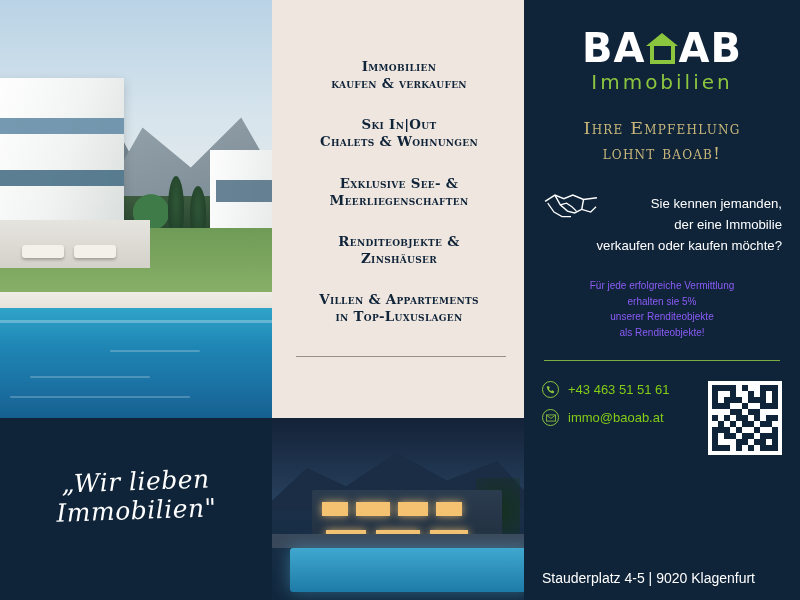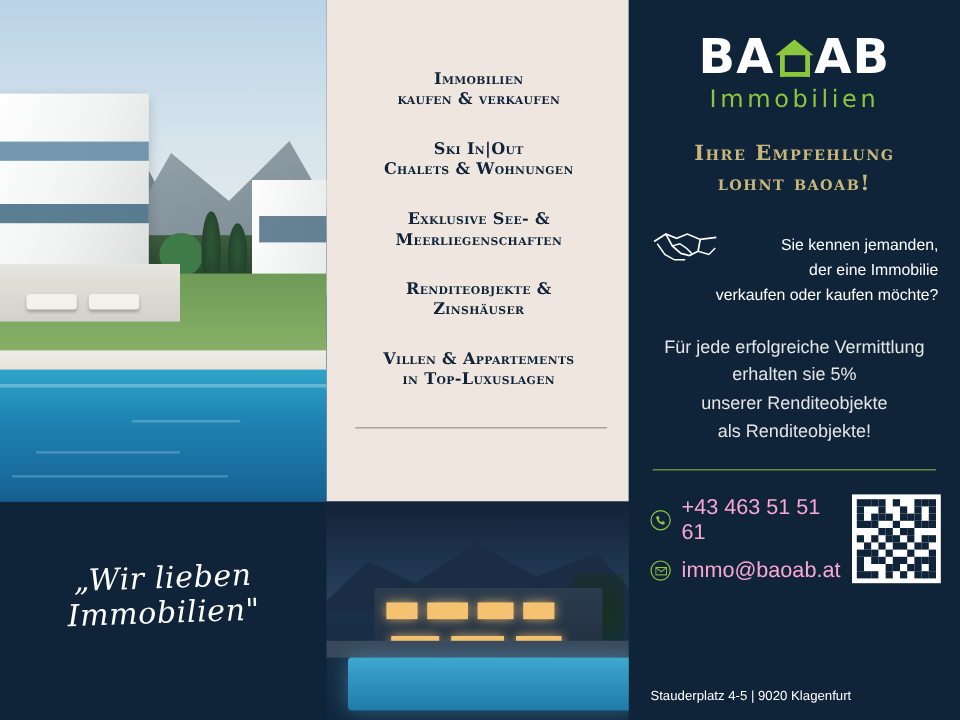--- a/index.html
+++ b/index.html
@@ -251,58 +251,57 @@
   }
   .headline {
     text-align: center;
     margin-top: 22px;
     font-family: "DejaVu Serif", serif;
     font-size: 17.5px;
     letter-spacing: 1.2px;
     line-height: 1.45;
     color: #c9b77a;
     font-variant: small-caps;
-    font-weight: bold;
   }
   .question {
     margin-top: 26px;
     position: relative;
     text-align: right;
     font-size: 13.2px;
     line-height: 1.6;
     color: #ffffff;
     padding-left: 8px;
   }
   .handshake {
     position: absolute; left: 0px; top: -6px;
     width: 58px; height: 34px;
   }
   .promo {
     margin-top: 22px;
     text-align: center;
-    font-size: 15px;
+    font-size: 10px;
     line-height: 1.55;
-    color: #e5e5e5;
+    color: #8b5cf6;
   }
   .divider {
     height: 1px; background: #8cc63f; opacity: .85;
     margin: 20px 2px 0 2px;
   }
   .contact-block {
     display: flex;
     margin-top: 20px;
     gap: 10px;
     align-items: flex-start;
   }
   .contacts { flex: 1; }
   .contact-row {
     display: flex; align-items: center; gap: 9px;
     margin-bottom: 11px;
-    color: #f9a8d4;
-    font-size: 18px;
+    color: #84cc16;
+    font-size: 13px;
   }
   .cicon {
     width: 17px; height: 17px; border-radius: 50%;
     border: 1.3px solid #8cc63f;
     display: inline-flex; align-items: center; justify-content: center;
     flex: 0 0 auto;
   }
   .qr {
     width: 74px; height: 74px;
     background: #ffffff;
@@ -313,21 +312,21 @@
     width: 100%; height: 100%;
     display: grid;
     grid-template-columns: repeat(11, 1fr);
     grid-template-rows: repeat(11, 1fr);
   }
   .qr-grid i { background: transparent; }
   .qr-grid i.on { background: #0f2339; }
   .address {
     margin-top: auto;
     padding-top: 14px;
-    font-size: 11px;
+    font-size: 14px;
     color: #ffffff;
   }
 </style>
 </head>
 <body>
 
 <div class="page">
 
   <div class="photo-villa">
     <div class="sky"></div>

